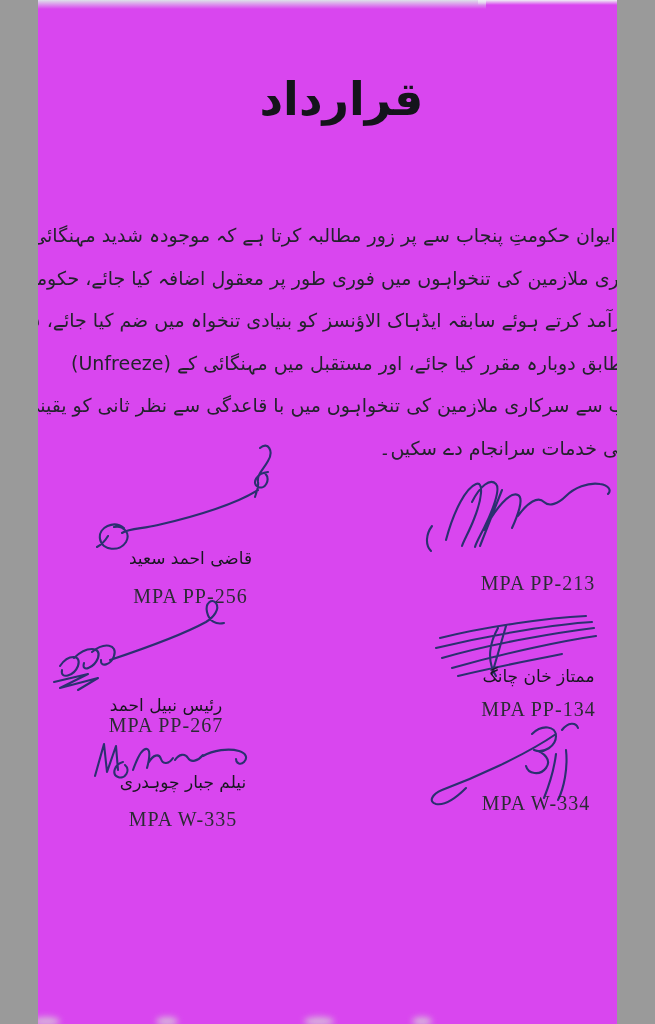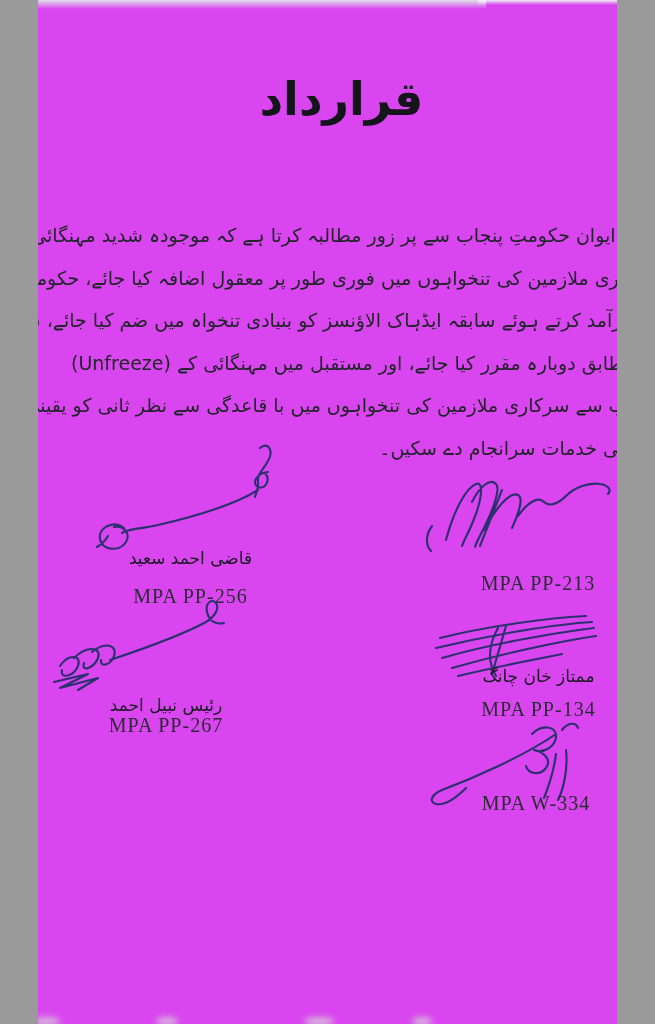--- a/index.html
+++ b/index.html
@@ -131,20 +131,32 @@
                            M14,46 C70,30 134,20 166,16
                            M24,56 C80,40 140,28 168,24
                            M30,64 C80,52 116,46 134,42
                            M70,16 c-8,14 -12,32 -2,48
                            M78,14 l-14,48"></path>
     </svg>
     <div class="sig-name" style="top:56px;">ممتاز خان چانگ</div>
     <div class="sig-mpa" style="top:88px;">MPA PP-134</div>
   </div>
 
+  <div class="sig-block" style="left:30px;top:726px;width:230px;height:120px;">
+    <svg class="sig-svg" style="top:2px;left:15px;" width="175" height="60" viewBox="0 0 175 60">
+      <path class="ink" d="M12,48 l9,-32 l3,28 l9,-26 l2,24
+                           M40,34 c-8,2 -12,12 -5,15 c7,3 13,-7 7,-12
+                           M50,42 c5,-14 10,-22 14,-21 c4,1 2,12 0,19
+                           M66,34 c4,-7 10,-9 12,-3 c2,6 8,5 12,-1
+                           M92,32 c4,-6 10,-7 13,-2 c3,5 10,3 15,-3
+                           M120,28 c10,-6 26,-8 36,-5 c7,2 9,7 5,11 c-3,3 -8,2 -8,-3"></path>
+    </svg>
+    <div class="sig-name" style="top:46px;">نیلم جبار چوہدری</div>
+    <div class="sig-mpa" style="top:82px;">MPA W-335</div>
+  </div>
 
   <div class="sig-block" style="left:368px;top:714px;width:260px;height:130px;">
     <svg class="sig-svg" style="top:4px;left:8px;" width="190" height="86" viewBox="0 0 190 86">
       <path class="ink" d="M148,12 c6,-8 14,-8 16,-2
                            M142,16 C110,38 60,60 28,72 c-10,4 -14,12 -6,14 c10,2 22,-8 30,-16
                            M118,16 c10,-10 24,-8 24,2 c0,10 -12,18 -22,14 c10,2 18,10 12,18 c-6,8 -18,6 -20,-2
                            M142,36 c-2,16 -8,34 -12,44
                            M152,32 c2,18 -2,38 -8,50"></path>
     </svg>
     <div class="sig-mpa" style="top:78px;">MPA W-334</div>

